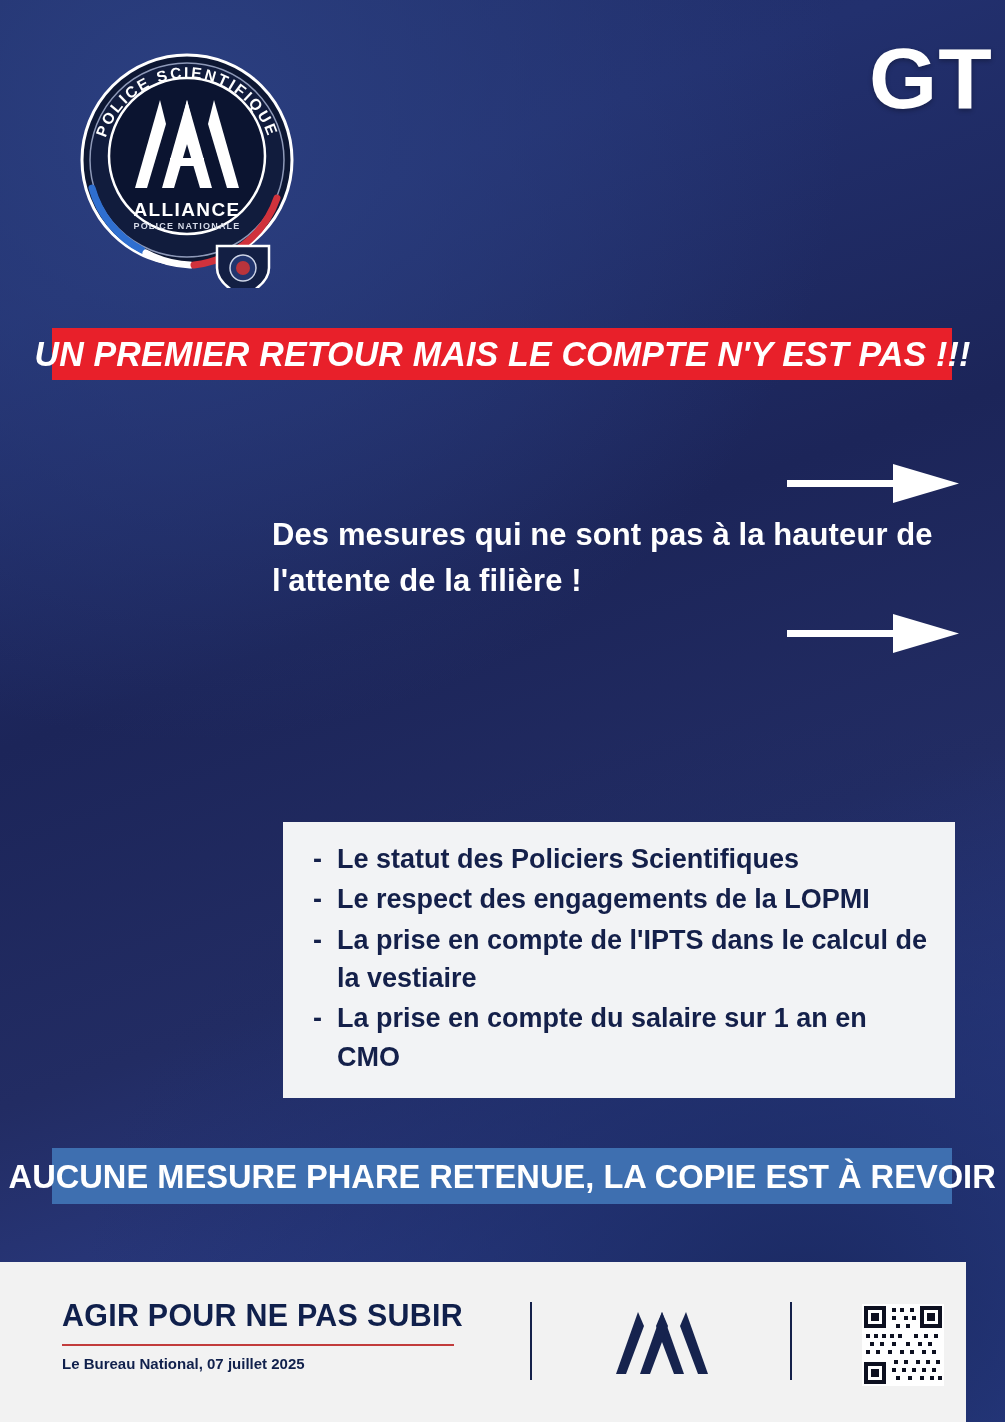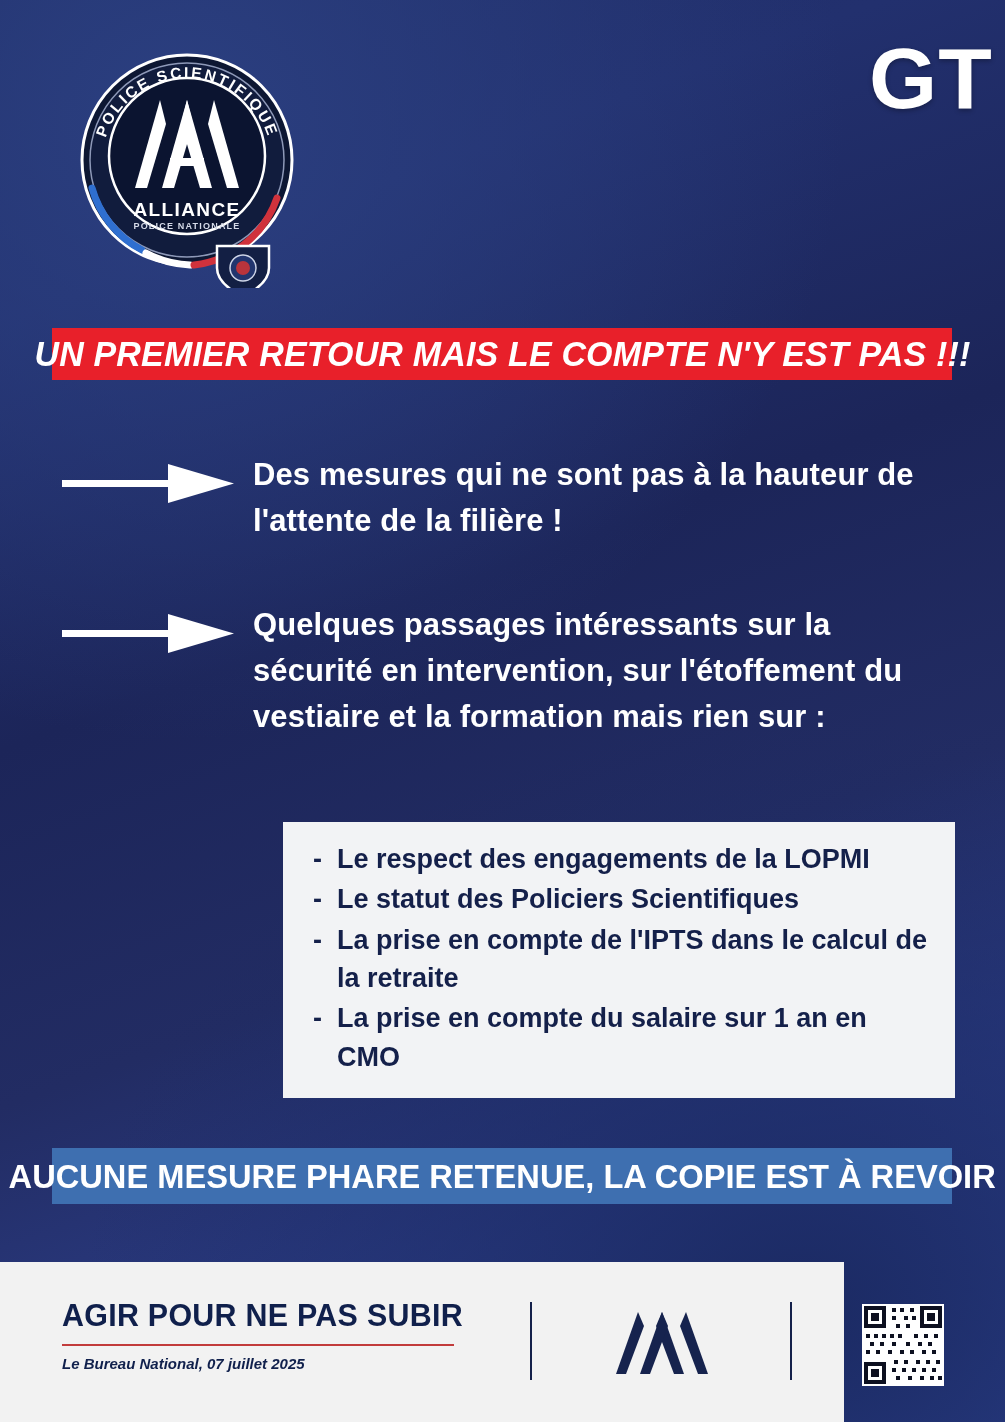--- a/index.html
+++ b/index.html
@@ -77,21 +77,22 @@
     font-size: 35px;
     letter-spacing: 0.2px;
     white-space: nowrap;
     transform: scaleX(0.97);
   }
 
   
   .bullet {
     position: absolute;
     display: flex;
-    align-items: flex-start;
+    align-items: flex-end;
+    flex-direction: column;
   }
   .arrow {
     flex: 0 0 auto;
     width: 175px;
     margin-top: 10px;
   }
   .bullet-text {
     color: #ffffff;
     font-size: 31px;
     font-weight: bold;
@@ -149,21 +150,21 @@
     font-size: 34px;
     white-space: nowrap;
     transform: scaleX(0.96);
   }
 
   
   #footer {
     position: absolute;
     left: 0;
     bottom: 0;
-    width: 844px;
+    width: 966px;
     height: 160px;
     background: #f2f2f2;
   }
   #footer-inner {
     position: relative;
     width: 100%;
     height: 100%;
     display: flex;
     align-items: center;
   }
@@ -186,21 +187,20 @@
     margin-top: 10px;
     width: 392px;
     height: 2px;
     background: #c23c3c;
   }
   #footer-sub {
     margin-top: 9px;
     color: #10204c;
     font-size: 15px;
     font-weight: bold;
-    font-style: italic;
   }
   .footer-sep {
     position: absolute;
     top: 40px;
     width: 2px;
     height: 78px;
     background: #14204a;
   }
   #sep-1 { left: 530px; }
   #sep-2 { left: 790px; }
@@ -283,28 +283,27 @@
     <span class="bullet-text">Des mesures qui ne sont pas à la hauteur de l'attente de la filière !</span>
   </div>
 
   <div class="bullet" id="bullet-2">
     <span class="arrow">
       <svg width="175" height="46" viewBox="0 0 175 46" aria-hidden="true">
         <rect x="0" y="18" width="118" height="7" fill="#ffffff"></rect>
         <polygon points="106,2 172,21.5 106,41" fill="#ffffff"></polygon>
       </svg>
     </span>
-    <span class="bullet-text">Quelques passages intéressants sur la sécurité en intervention, sur l'étoffement du vestiaire et la formation mais rien sur :</span>
   </div>
 
   <div id="list-box">
     <ul>
+      <li>Le statut des Policiers Scientifiques</li>
       <li>Le respect des engagements de la LOPMI</li>
-      <li>Le statut des Policiers Scientifiques</li>
-      <li>La prise en compte de l'IPTS dans le calcul de la retraite</li>
+      <li>La prise en compte de l'IPTS dans le calcul de la vestiaire</li>
       <li>La prise en compte du salaire sur 1 an en CMO</li>
     </ul>
   </div>
 
   <div id="blue-banner">
     <span class="txt">AUCUNE MESURE PHARE RETENUE, LA COPIE EST À REVOIR</span>
   </div>
 
   <div id="footer">
     <div id="footer-inner">

